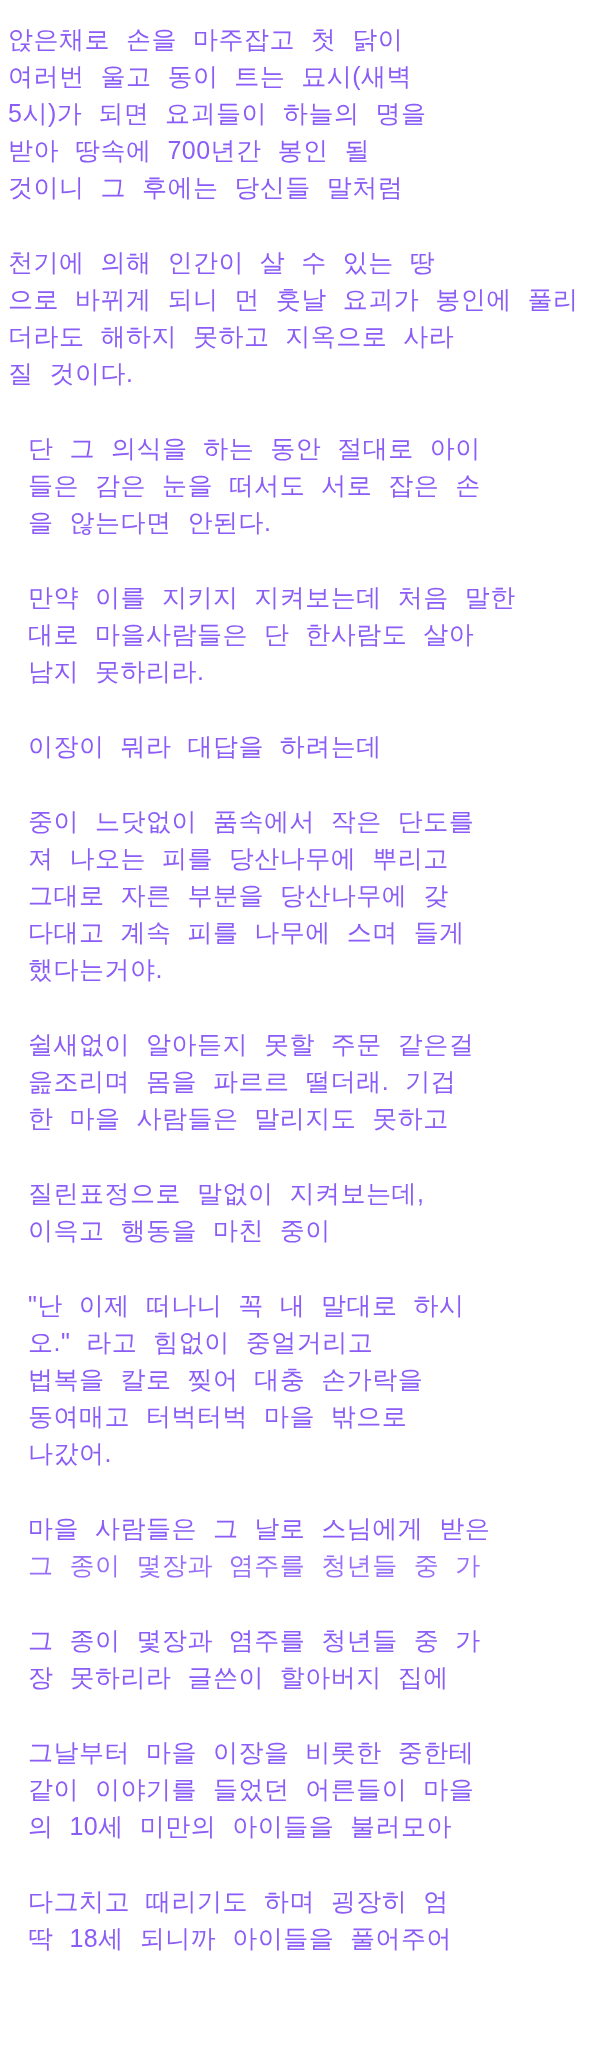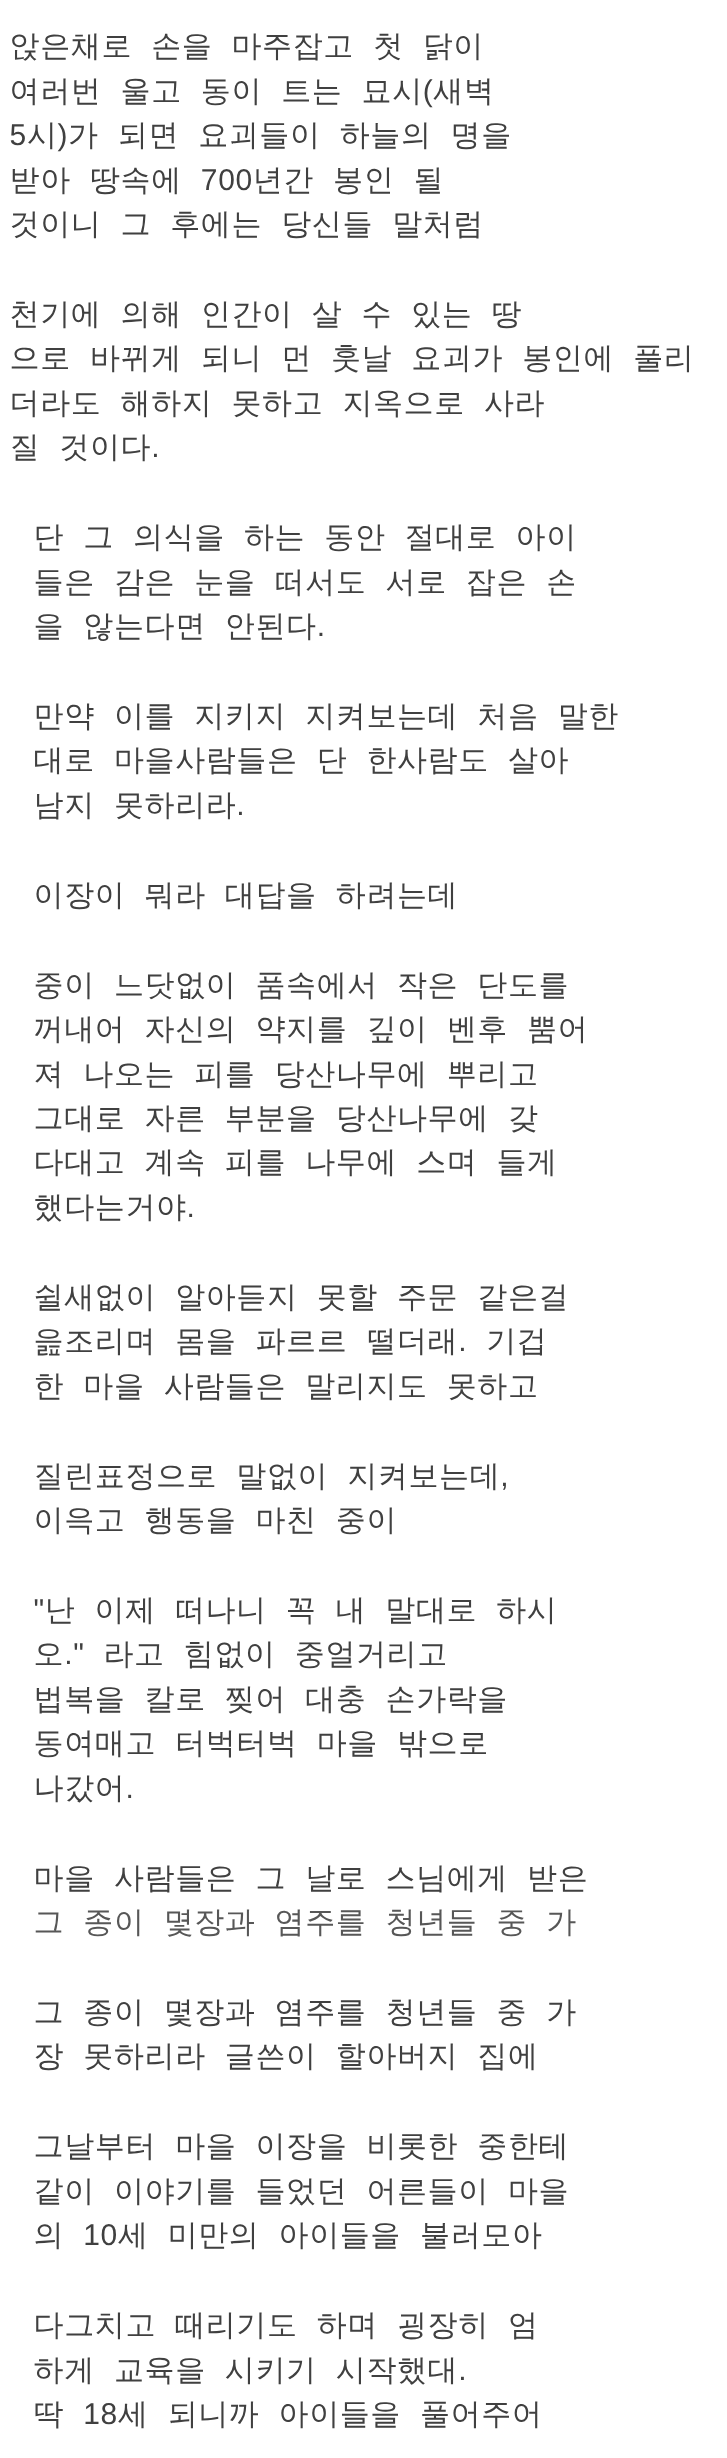--- a/index.html
+++ b/index.html
@@ -13,21 +13,21 @@
     overflow: hidden;
     font-family: "Liberation Sans", "DejaVu Sans", sans-serif;
   }
   .page {
     box-sizing: border-box;
     width: 592px;
     height: 2048px;
     overflow: hidden;
     padding: 21px 6px 0 8px;
     background: #ffffff;
-    color: #404040;
+    color: #8b5cf6;
   }
   .para {
     margin: 0 0 38px 0;
   }
   .para.indent {
     margin-left: 20px;
   }
   .line {
     font-size: 25px;
     line-height: 37px;
@@ -74,21 +74,20 @@
     <div class="line">대로 마을사람들은 단 한사람도 살아</div>
     <div class="line">남지 못하리라.</div>
   </section>
 
   <section class="para indent">
     <div class="line">이장이 뭐라 대답을 하려는데</div>
   </section>
 
   <section class="para indent">
     <div class="line">중이 느닷없이 품속에서 작은 단도를</div>
-    <div class="line">꺼내어 자신의 약지를 깊이 벤후 뿜어</div>
     <div class="line">져 나오는 피를 당산나무에 뿌리고</div>
     <div class="line">그대로 자른 부분을 당산나무에 갖</div>
     <div class="line">다대고 계속 피를 나무에 스며 들게</div>
     <div class="line">했다는거야.</div>
   </section>
 
   <section class="para indent">
     <div class="line">쉴새없이 알아듣지 못할 주문 같은걸</div>
     <div class="line">읊조리며 몸을 파르르 떨더래. 기겁</div>
     <div class="line">한 마을 사람들은 말리지도 못하고</div>
@@ -118,17 +117,16 @@
   </section>
 
   <section class="para indent">
     <div class="line">그날부터 마을 이장을 비롯한 중한테</div>
     <div class="line">같이 이야기를 들었던 어른들이 마을</div>
     <div class="line">의 10세 미만의 아이들을 불러모아</div>
   </section>
 
   <section class="para indent">
     <div class="line">다그치고 때리기도 하며 굉장히 엄</div>
-    <div class="line">하게 교육을 시키기 시작했대.</div>
     <div class="line">딱 18세 되니까 아이들을 풀어주어</div>
   </section>
 
 </div>
 
 </body></html>

